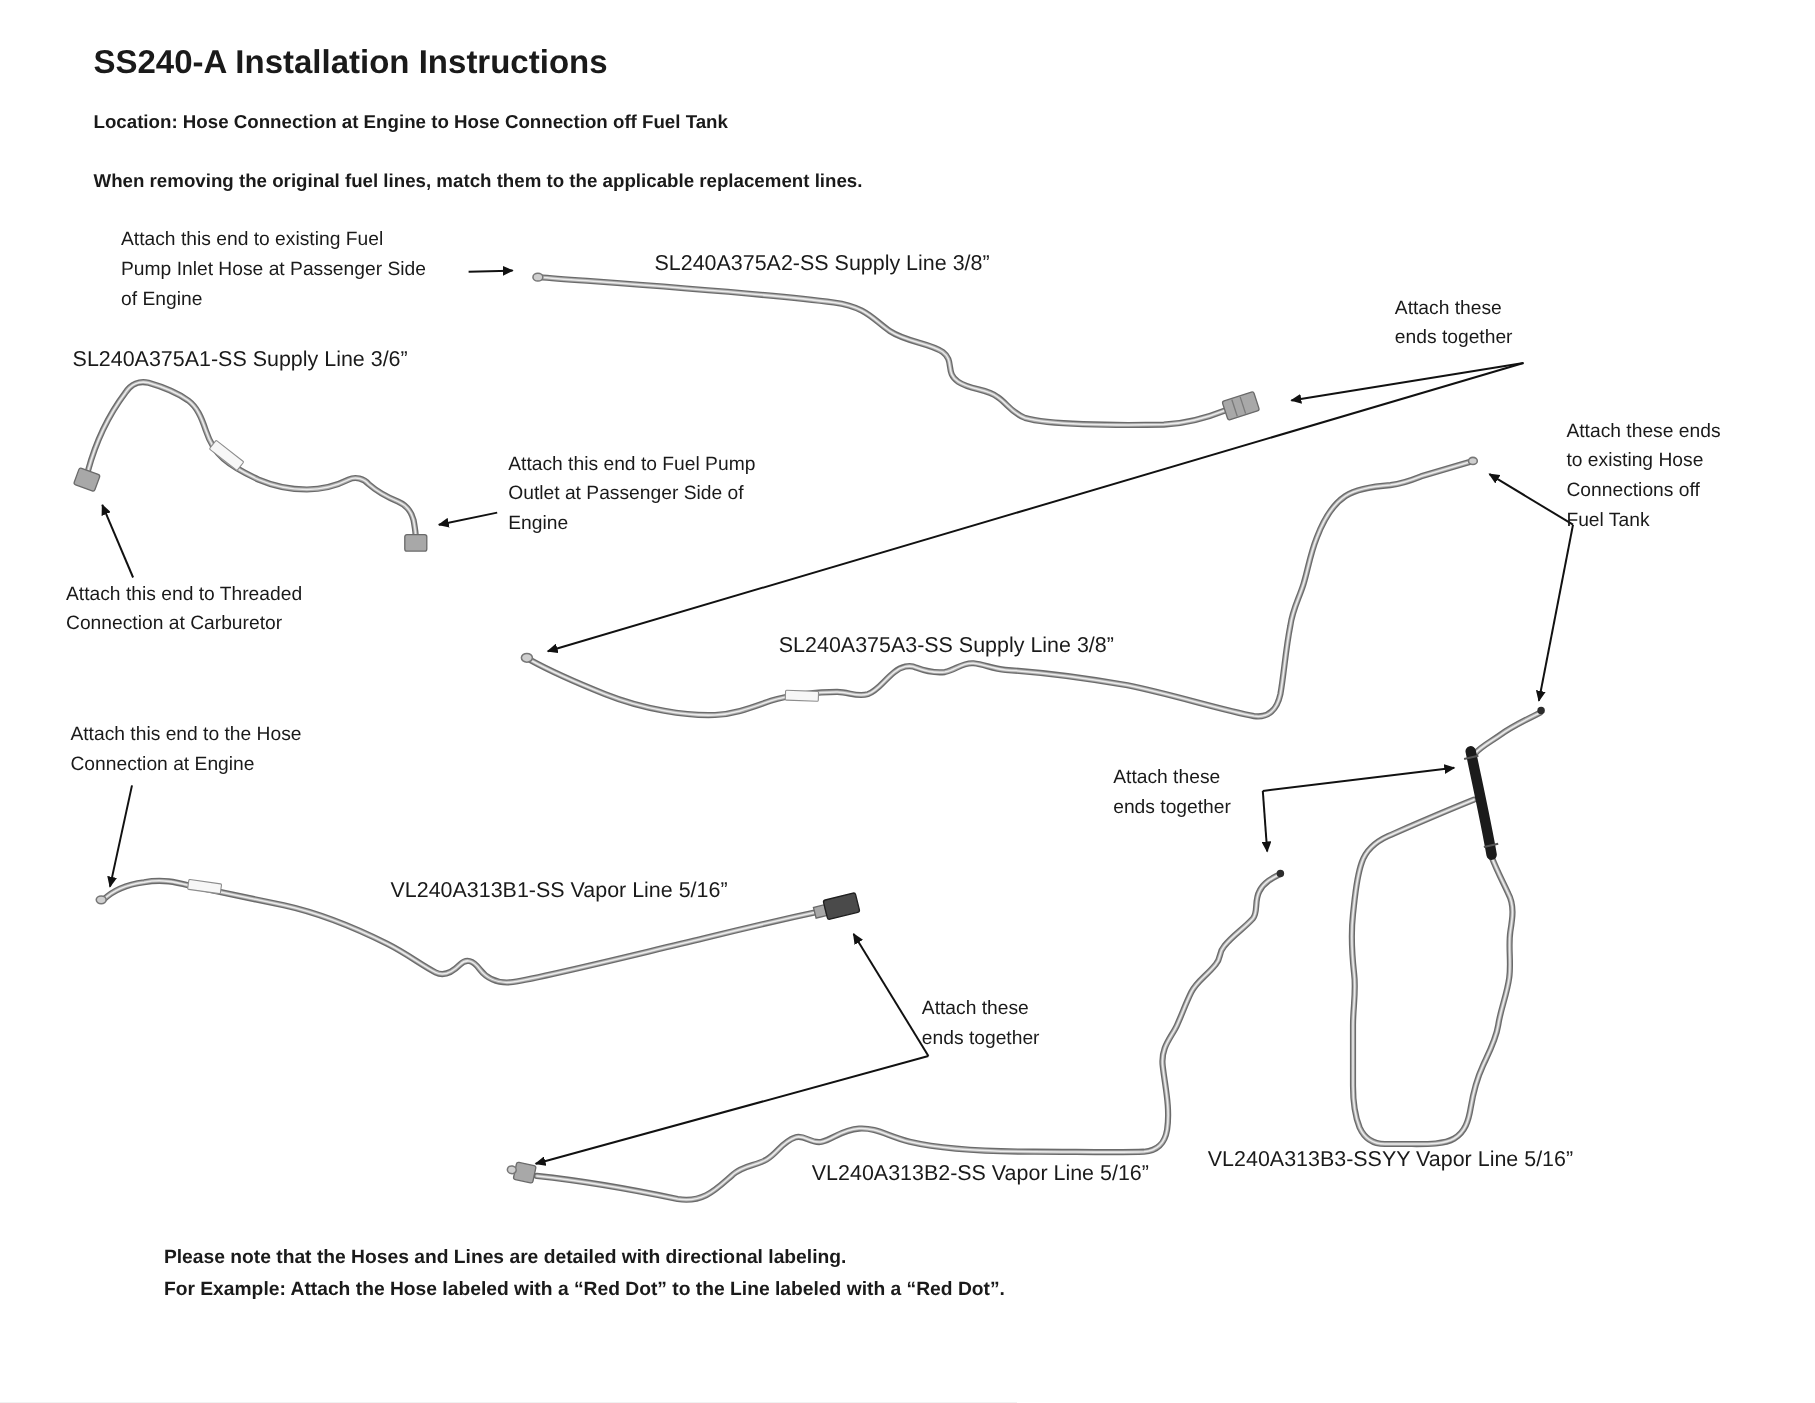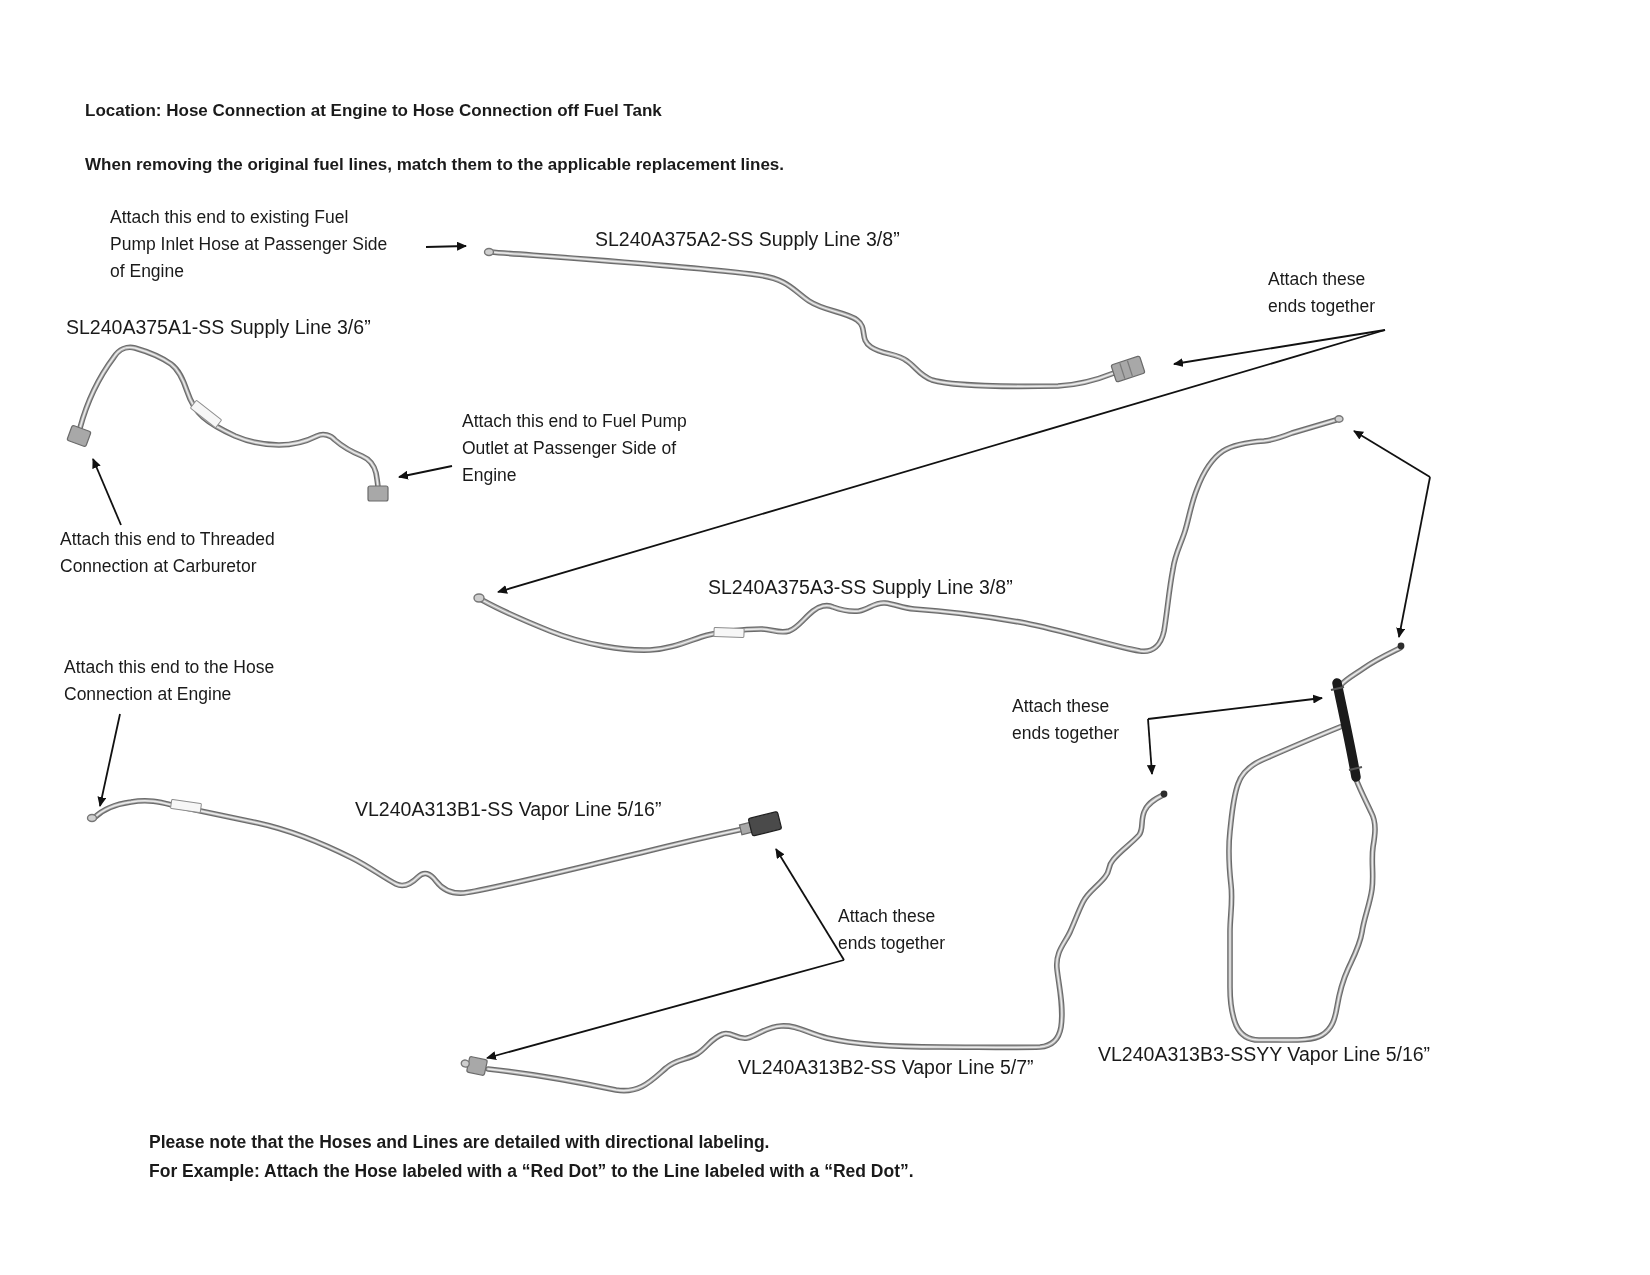--- a/index.html
+++ b/index.html
@@ -128,38 +128,43 @@
     <line class="arrow" x1="121" y1="525" x2="93" y2="459" marker-end="url(#arr)"></line>
     <line class="arrow" x1="1430" y1="477" x2="1354" y2="431" marker-end="url(#arr)"></line>
     <line class="arrow" x1="1430" y1="477" x2="1399" y2="637" marker-end="url(#arr)"></line>
     <line class="arrow" x1="120" y1="714" x2="100" y2="806" marker-end="url(#arr)"></line>
     <line class="arrow" x1="844" y1="960" x2="776" y2="849" marker-end="url(#arr)"></line>
     <line class="arrow" x1="844" y1="960" x2="487" y2="1058" marker-end="url(#arr)"></line>
     <line class="arrow" x1="1148" y1="719" x2="1322" y2="698" marker-end="url(#arr)"></line>
     <line class="arrow" x1="1148" y1="719" x2="1152" y2="774" marker-end="url(#arr)"></line>
   </svg>
 
+  <div class="txt title" style="left:85px;top:40px;">SS240-A Installation Instructions</div>
   <div class="txt sub" style="left:85px;top:155px;">When removing the original fuel lines, match them to the applicable replacement lines.</div>
   <div class="txt sub" style="left:85px;top:101px;">Location: Hose Connection at Engine to Hose Connection off Fuel Tank</div>
 
   <div class="txt plabel" style="left:595px;top:228px;text-align:right;">SL240A375A2-SS Supply Line 3/8”</div>
   <div class="txt plabel" style="left:66px;top:316px;">SL240A375A1-SS Supply Line 3/6”</div>
   <div class="txt plabel" style="left:708px;top:576px;">SL240A375A3-SS Supply Line 3/8”</div>
   <div class="txt plabel" style="left:355px;top:798px;">VL240A313B1-SS Vapor Line 5/16”</div>
-  <div class="txt plabel" style="left:738px;top:1056px;">VL240A313B2-SS Vapor Line 5/7”</div>
+  <div class="txt plabel" style="left:738px;top:1056px;">VL240A313B2-SS Vapor Line 5/16”</div>
   <div class="txt plabel" style="left:1098px;top:1043px;">VL240A313B3-SSYY Vapor Line 5/16”</div>
 
   <div class="txt ann" style="left:110px;top:204px;">Attach this end to existing Fuel
 Pump Inlet Hose at Passenger Side
 of Engine</div>
   <div class="txt ann" style="left:1268px;top:266px;">Attach these
 ends together</div>
   <div class="txt ann" style="left:462px;top:380px;margin-top:28px;">Attach this end to Fuel Pump
 Outlet at Passenger Side of
 Engine</div>
+  <div class="txt ann" style="left:1424px;top:378px;">Attach these ends
+to existing Hose
+Connections off
+Fuel Tank</div>
   <div class="txt ann" style="left:60px;top:526px;">Attach this end to Threaded
 Connection at Carburetor</div>
   <div class="txt ann" style="left:64px;top:654px;">Attach this end to the Hose
 Connection at Engine</div>
   <div class="txt ann" style="left:1012px;top:693px;">Attach these
 ends together</div>
   <div class="txt ann" style="left:838px;top:903px;">Attach these
 ends together</div>
 
   <div class="txt foot" style="left:130px;top:1128px;">Please note that the Hoses and Lines are detailed with directional labeling.</div>

